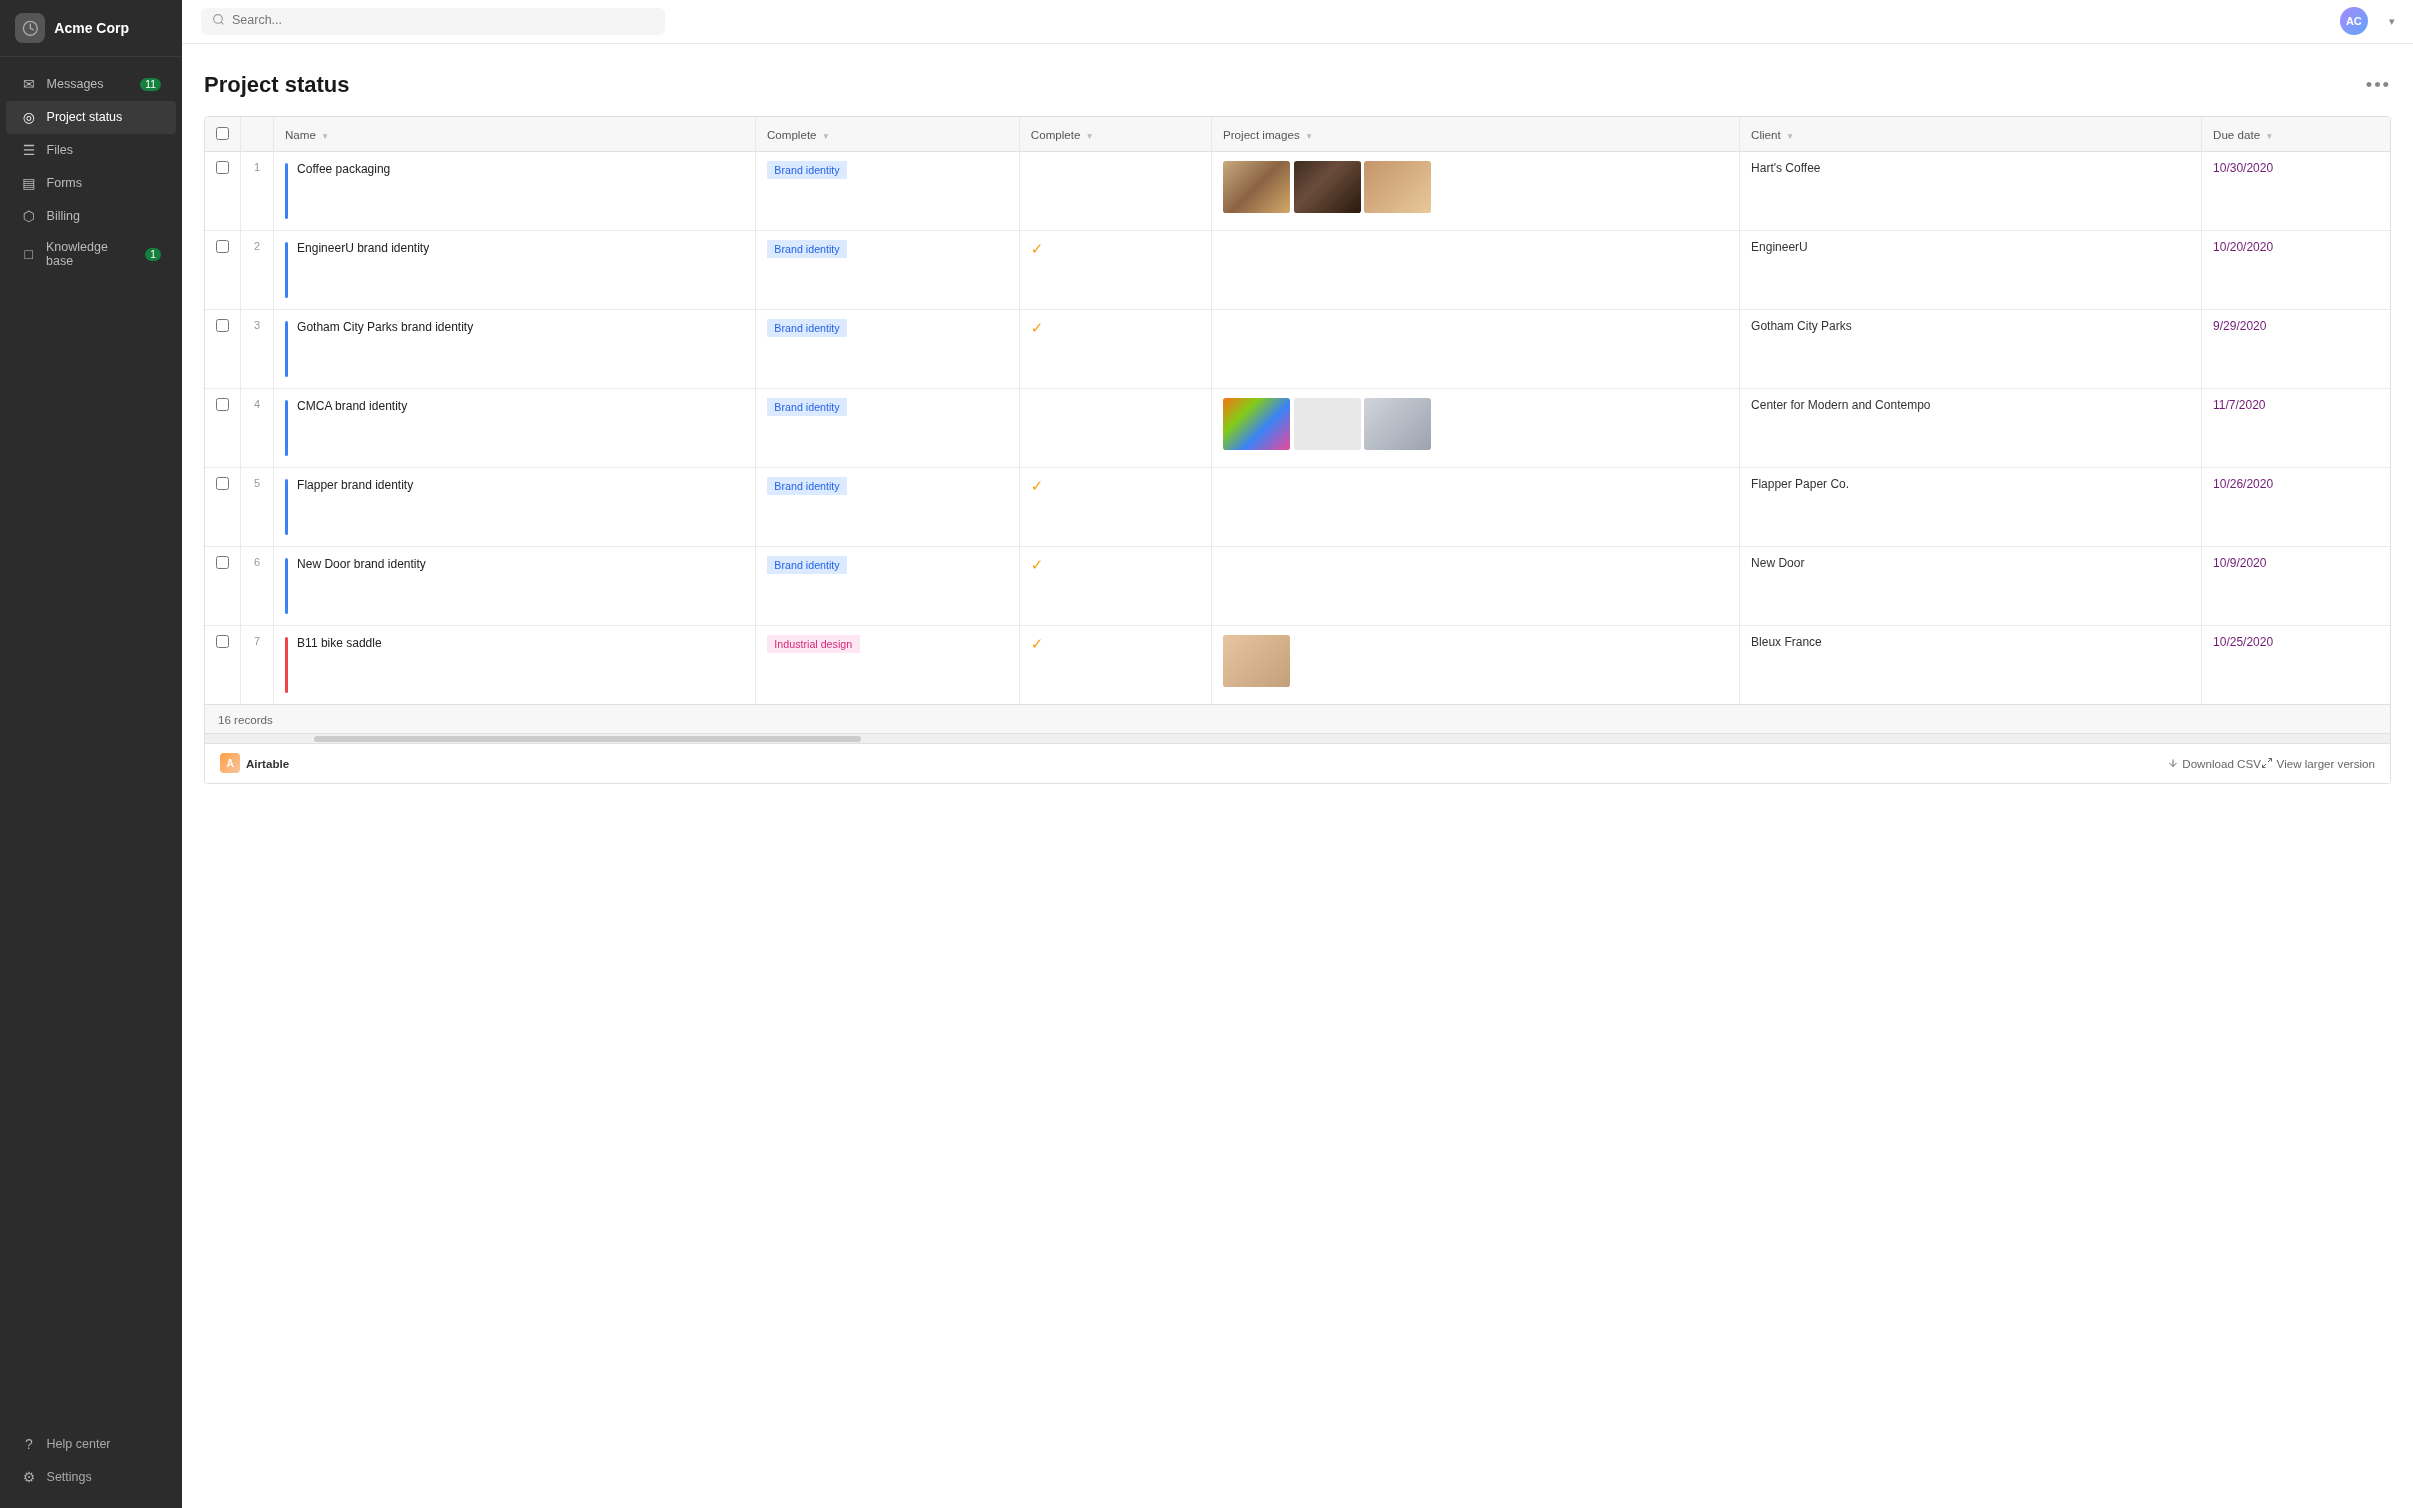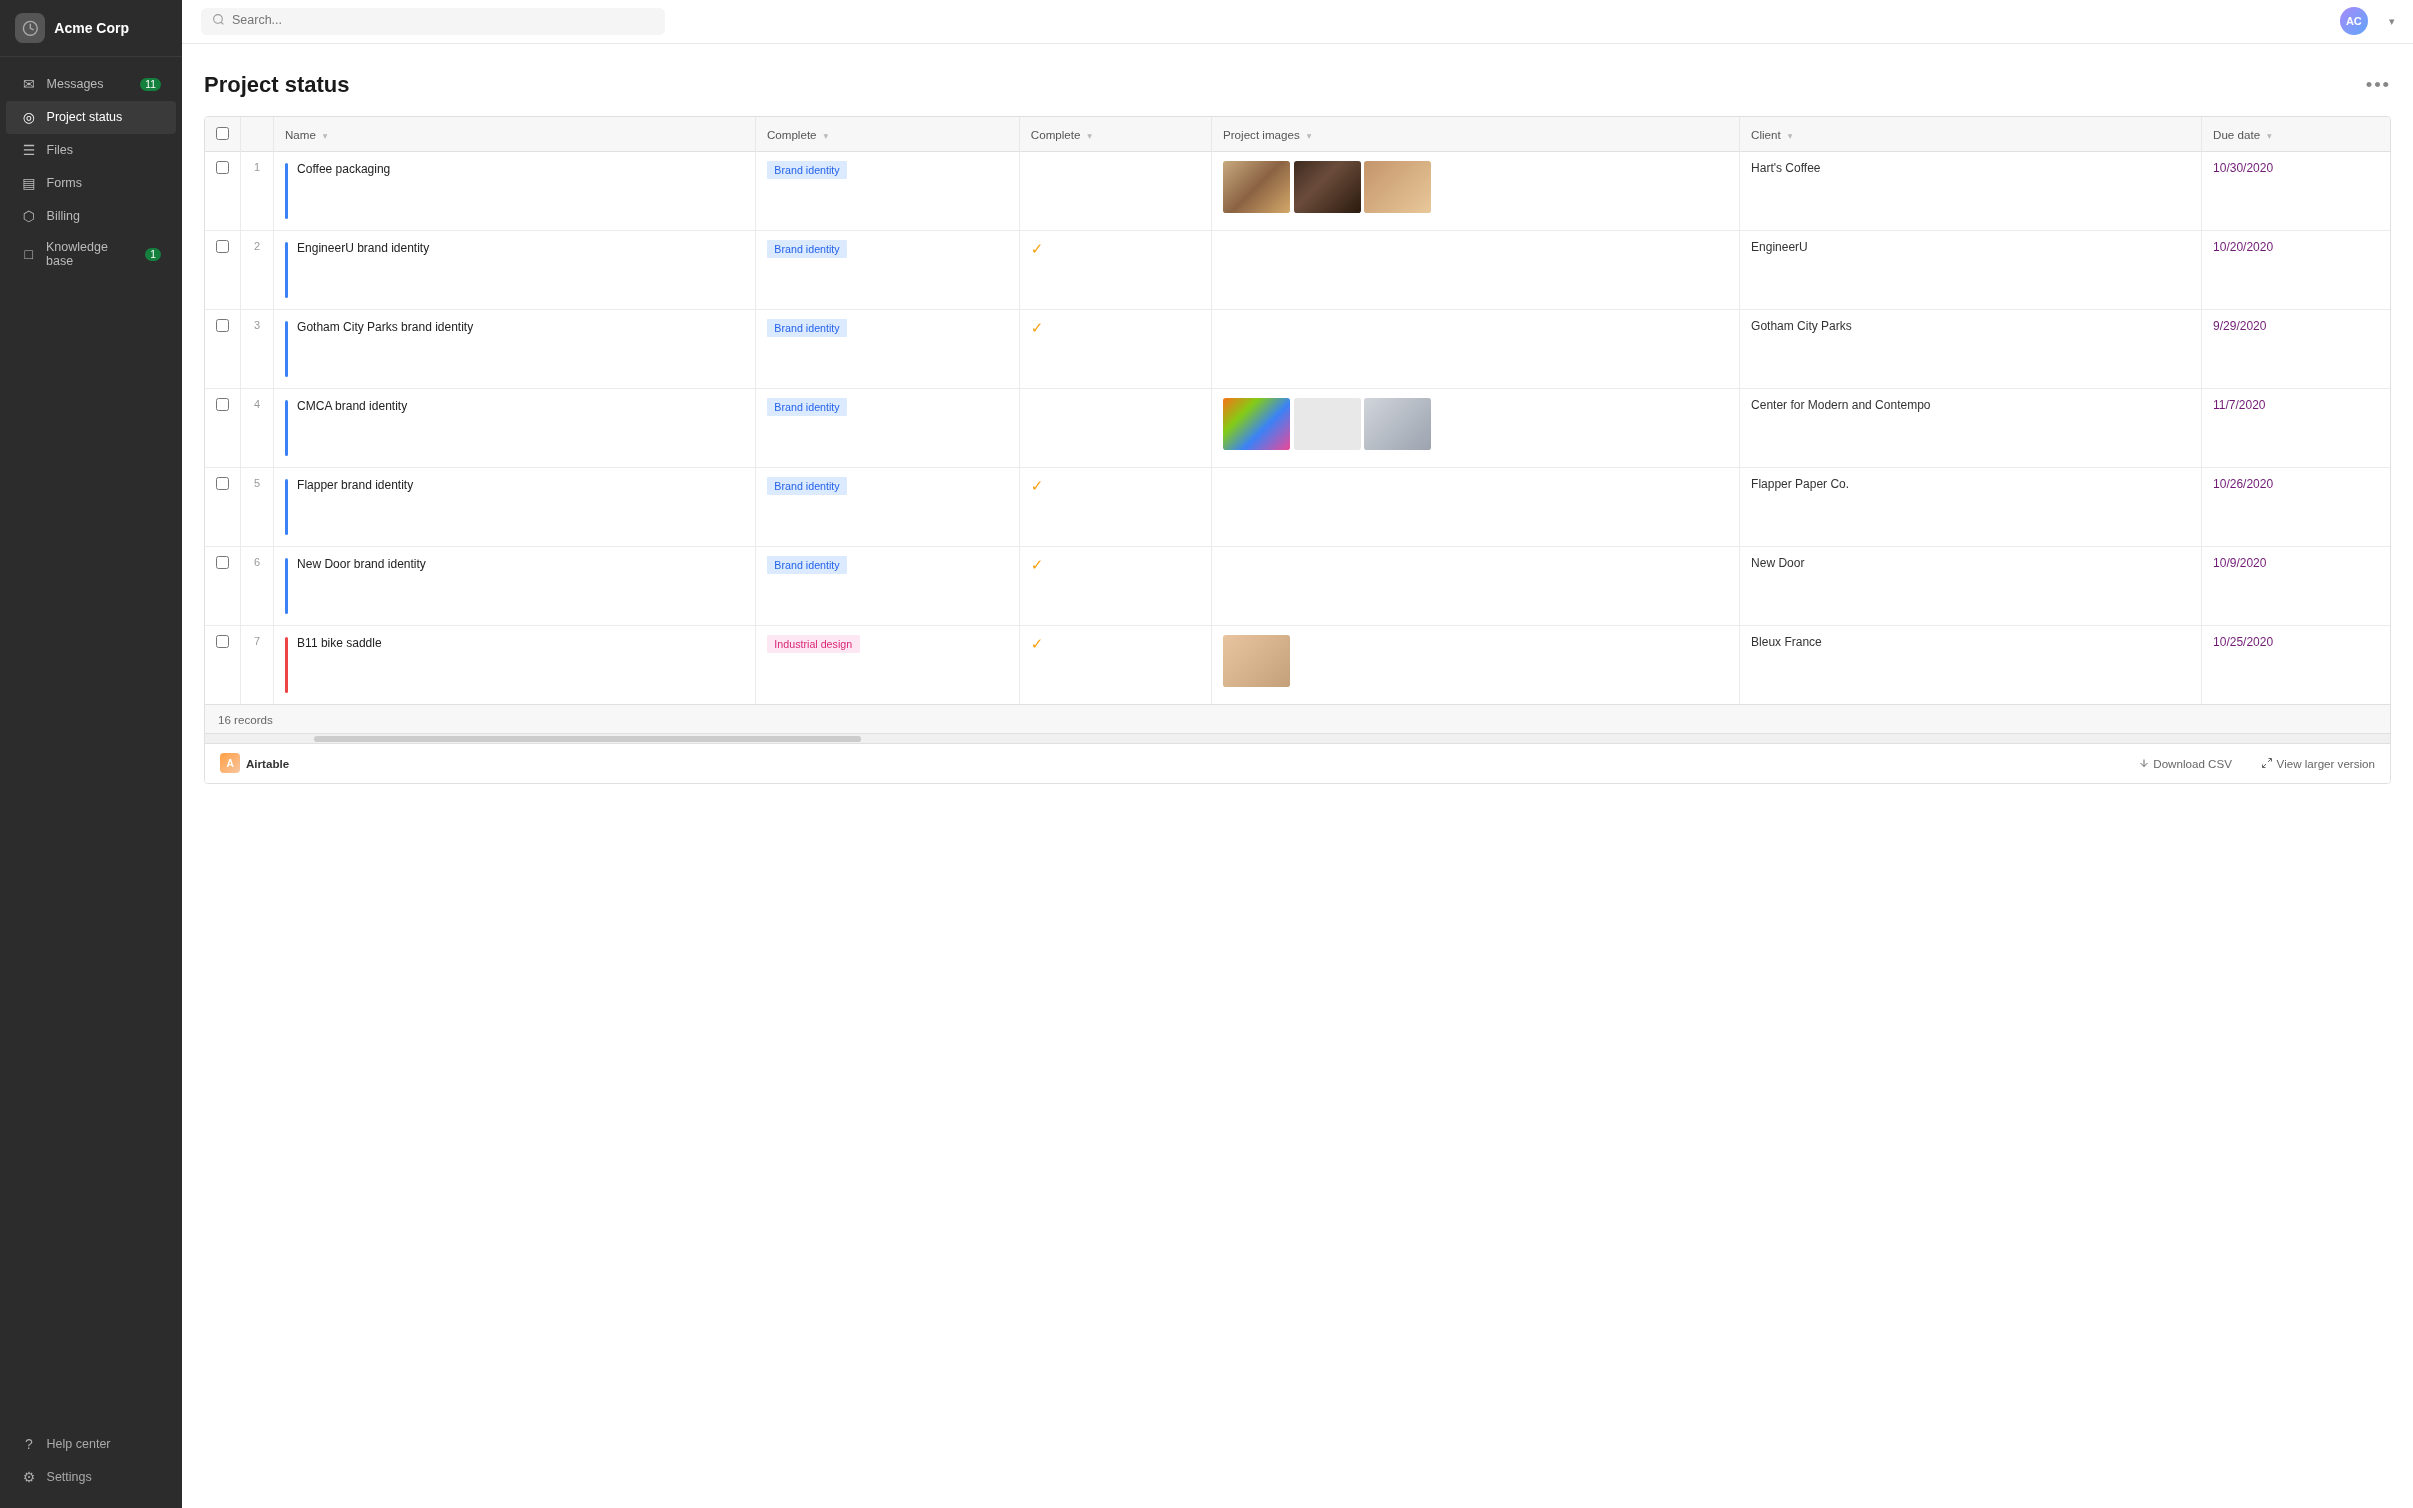--- a/index.html
+++ b/index.html
@@ -294,21 +294,21 @@
     }
     .airtable-logo {
       width: 20.4px; height: 20.4px;
       border-radius: 3.7px;
       background: linear-gradient(135deg, #ff9f43, #f7c59f);
       display: flex; align-items: center; justify-content: center;
       font-size: 10.2px; font-weight: 700; color: #fff;
     }
     .footer-actions {
       display: flex;
-      gap: 29px;
+      gap: 0;
       align-items: center;
     }
     .footer-link {
       color: #666;
       cursor: pointer;
       font-size: 11.6px;
       display: flex;
       align-items: center;
       gap: 3.7px;
     }

